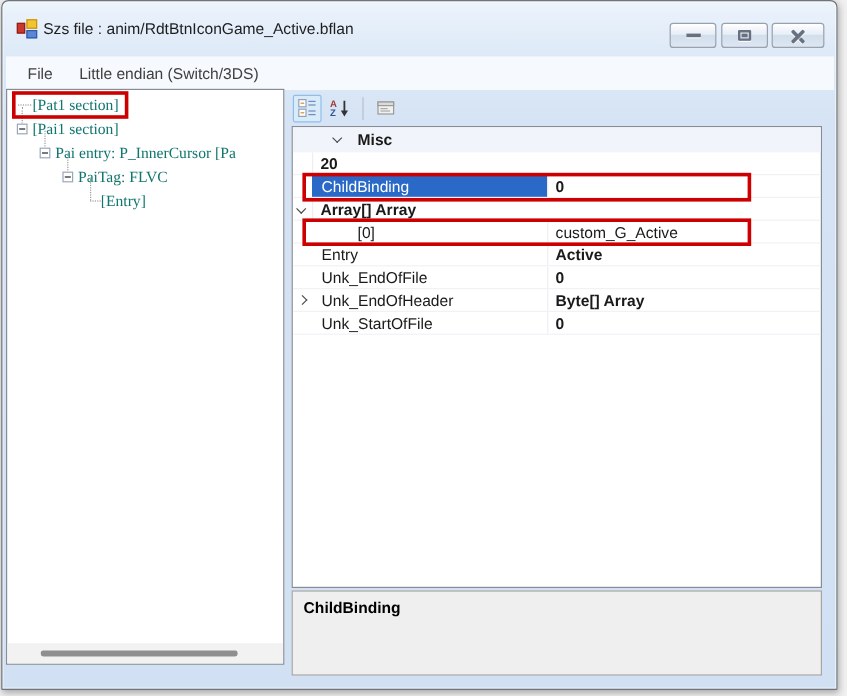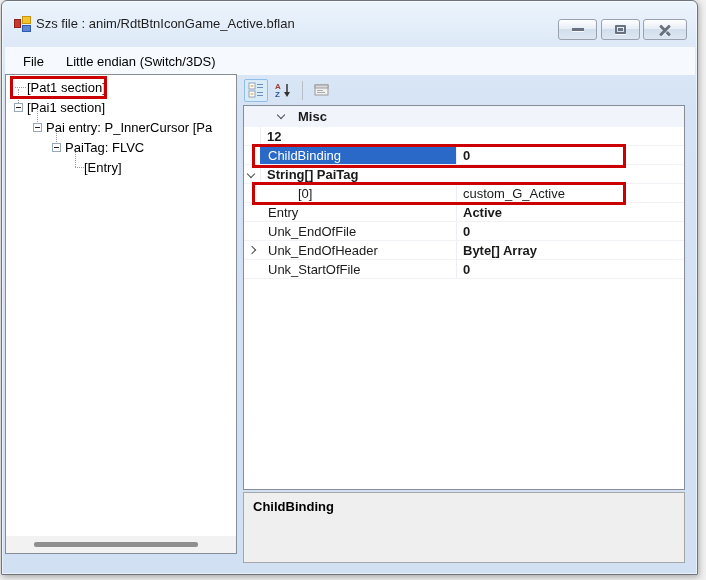--- a/index.html
+++ b/index.html
@@ -29,28 +29,28 @@
   .glyph-rest{ width:11px; height:9px; border:2px solid #68717F; border-radius:1px; position:relative;
                box-shadow:0 1px 0 rgba(255,255,255,.8);}
   .glyph-rest::after{ content:""; position:absolute; left:1px; top:1px; width:5px; height:3px; background:#68717F;}
   .glyph-close { position:relative; width:14px; height:12px;}
   .glyph-close::before,.glyph-close::after{ content:""; position:absolute; left:0; top:5px; width:14px; height:3px;
     background:#68717F; border-radius:1px; box-shadow:0 1px 0 rgba(255,255,255,.6);}
   .glyph-close::before{ transform:rotate(45deg);} .glyph-close::after{ transform:rotate(-45deg);}
 
   
   .menubar { position:absolute; left:3px; top:46px; width:690px; height:28px; background:#F6FAFE;
-             display:flex; align-items:center; font-size:13px; color:#000000; }
+             display:flex; align-items:center; font-size:13px; color:#404040; }
   .menuitem { padding:4px 6px; margin-left:10px; white-space:nowrap; }
   .menuitem:first-child { margin-left:12px; }
 
   
   .tree-panel { position:absolute; left:3px; top:73px; width:232px; height:480px;
                 background:#fff; border:1px solid #868D96; overflow:hidden; font-size:13px; }
-  .trow { position:absolute; height:19px; line-height:19px; white-space:nowrap; color:#000000; }
+  .trow { position:absolute; height:19px; line-height:19px; white-space:nowrap; color:#0f766e;font-family:Liberation Serif, serif; }
   .texp { position:absolute; width:9px; height:9px; background:#fff; border:1px solid #9AA7B8; }
   .texp::after { content:""; position:absolute; left:1px; top:3px; width:5px; height:1px; background:#222; }
   .dot-h { position:absolute; height:0; border-top:1px dotted #9B9B9B; }
   .dot-v { position:absolute; width:0; border-left:1px dotted #9B9B9B; }
 
   .annot { position:absolute; border:3px solid #CC0000; pointer-events:none; }
 
   .hscroll { position:absolute; left:0; top:461px; width:230px; height:17px; background:#F2F2F2; }
   .hthumb  { position:absolute; left:28px; top:6px; width:164px; height:5px; background:#8F8F8F; border-radius:2px; }
 
@@ -177,34 +177,34 @@
 
     <div class="pgrow cat">
       <div class="pg-margin">
           <div class="chev down"></div>
         </div>
       <div class="pg-name" style="width:420px;">Misc</div>
     </div>
 
     <div class="pgrow">
       <div class="pg-margin"></div>
-      <div class="pg-value b">12</div>
+      <div class="pg-value b">20</div>
     </div>
 
     <div class="pgrow selrow">
       <div class="pg-margin"></div>
       <div class="pg-name">ChildBinding</div>
       <div class="pg-value b">0</div>
     </div>
 
     <div class="pgrow">
       <div class="pg-margin">
           <div class="chev down"></div>
         </div>
-      <div class="pg-value b">String[] PaiTag</div>
+      <div class="pg-value b">Array[] Array</div>
     </div>
 
     <div class="pgrow">
       <div class="pg-margin"></div>
       <div class="pg-name ind">[0]</div>
       <div class="pg-value">custom_G_Active</div>
     </div>
 
     <div class="pgrow">
       <div class="pg-margin"></div>

